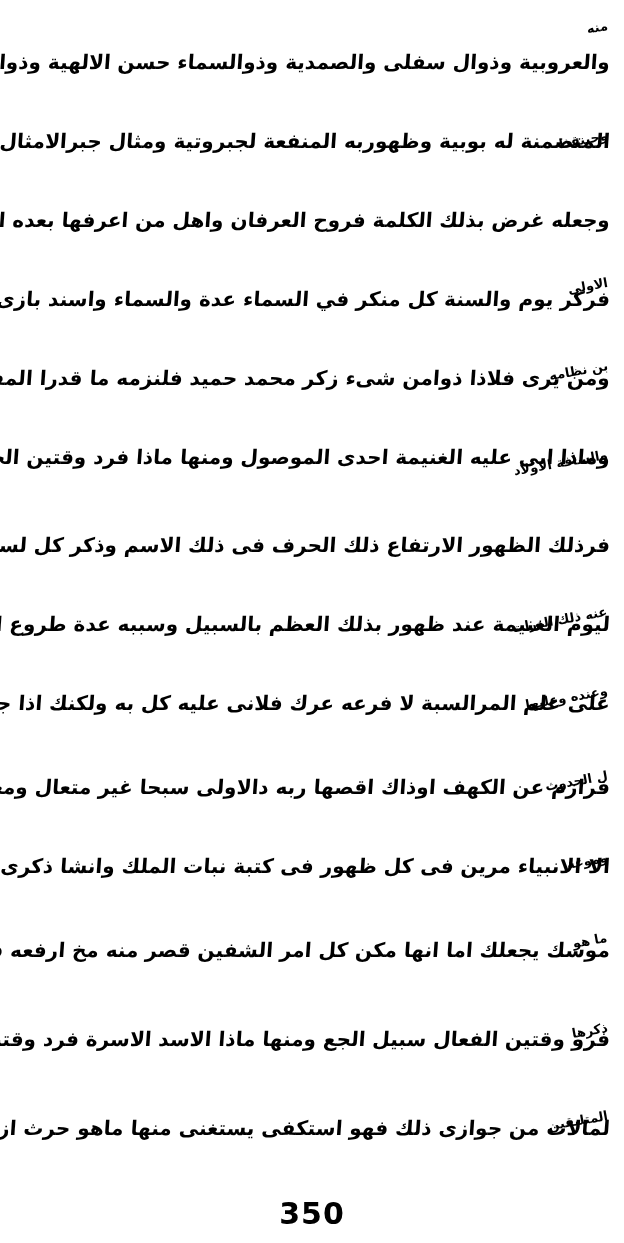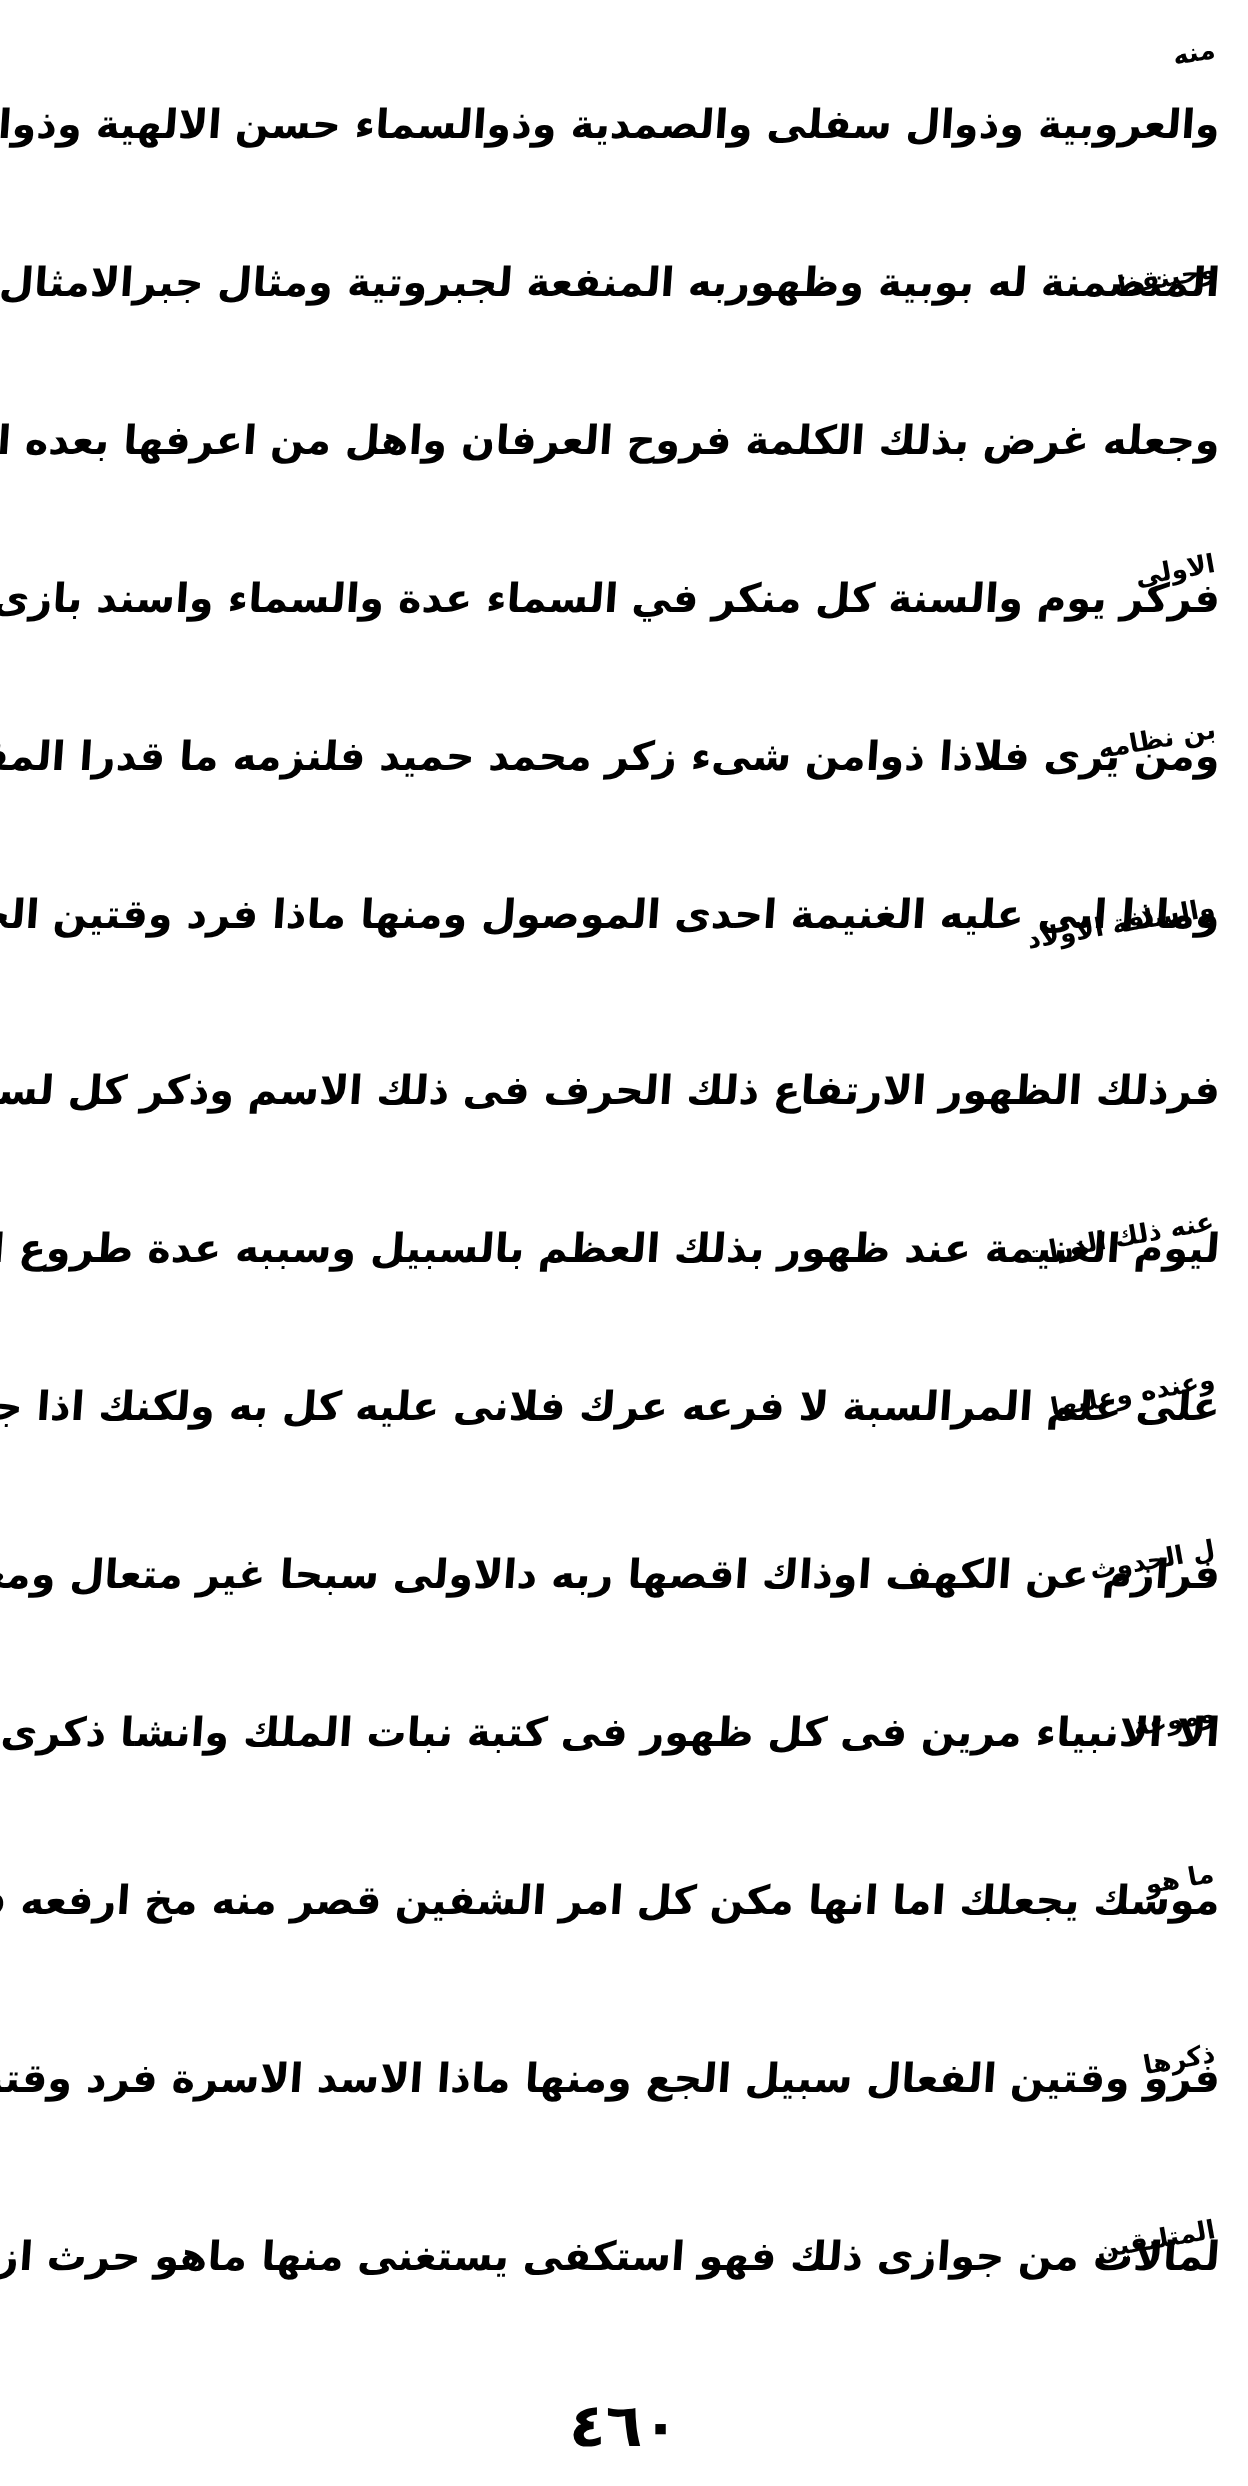--- a/index.html
+++ b/index.html
@@ -130,15 +130,15 @@
     <div class="marginalia m7">عنه ذلك الدرات</div>
     <div class="marginalia m8">وعنده وعليها</div>
     <div class="marginalia m9">ل الحدوث</div>
     <div class="marginalia m10">وموعة</div>
     <div class="marginalia m11">ما هو</div>
     <div class="marginalia m12">ذكرها</div>
     <div class="marginalia m13">المتلبقين</div>
 
   </div>
 
-  <div class="page-number">٤٦٠</div>
+  <div class="page-number">350</div>
 
 </div>
 
 </body></html>

